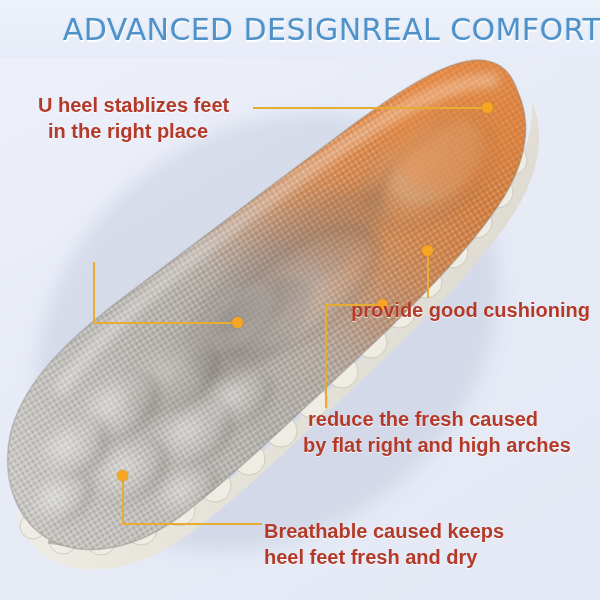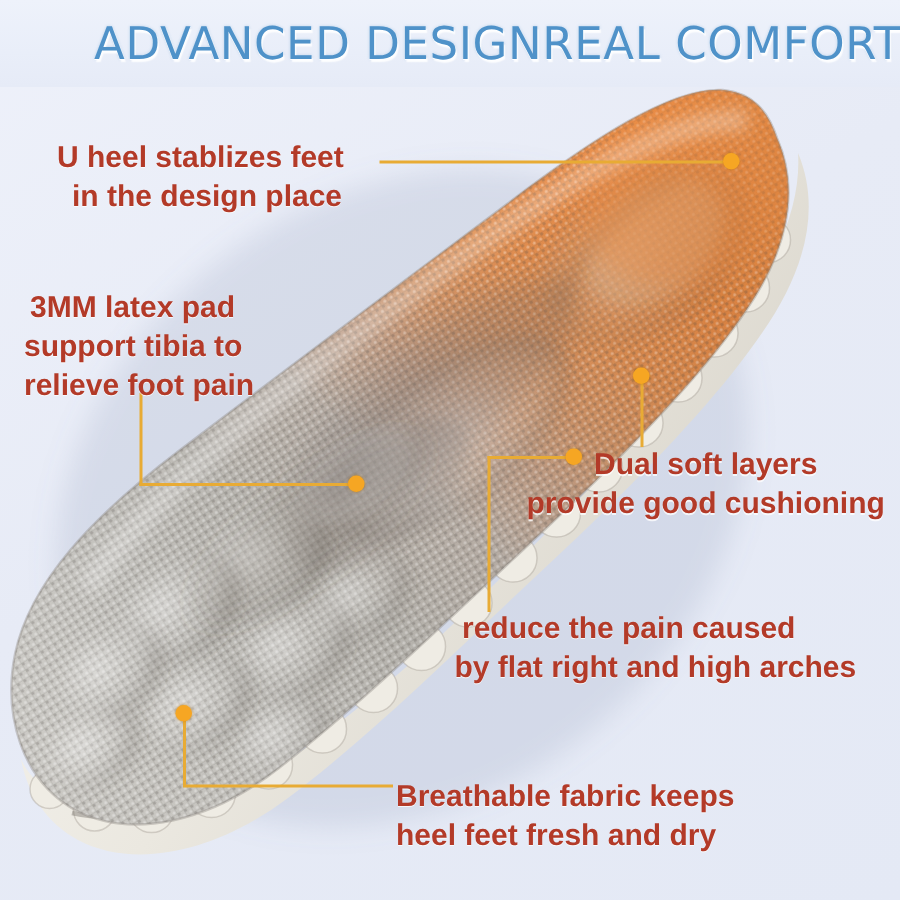--- a/index.html
+++ b/index.html
@@ -263,37 +263,31 @@
   <div class="leader h" style="left:325px;top:304px;width:58px;"></div>
   <div class="leader v" style="left:325px;top:304px;height:104px;"></div>
   <div class="dot" style="left:377px;top:299px;"></div>
 
   <div class="leader v" style="left:122px;top:476px;height:48px;"></div>
   <div class="leader h" style="left:122px;top:523px;width:140px;"></div>
   <div class="dot" style="left:117px;top:470px;"></div>
 
   <div class="callout" style="left:38px;top:92px;">
     <span class="ln">U heel stablizes feet</span>
-    <span class="ln" style="margin-left:10px;">in the design place</span>
-  </div>
-
-  <div class="callout" style="left:16px;top:192px;">
-    <span class="ln" style="margin-left:4px;">3MM latex pad</span>
-    <span class="ln">support tibia to</span>
-    <span class="ln">relieve foot pain</span>
-  </div>
+    <span class="ln" style="margin-left:10px;">in the right place</span>
+  </div>
+
 
   <div class="callout right" style="left:388px;top:297px;">
-    <span class="ln" style="margin-left:8px;">Dual soft layers</span>
     <span class="ln" style="margin-left:-37px;text-align:right;">provide good cushioning</span>
   </div>
 
   <div class="callout right" style="left:308px;top:406px;">
-    <span class="ln">reduce the pain caused</span>
+    <span class="ln">reduce the fresh caused</span>
     <span class="ln" style="margin-left:-5px;">by flat right and high arches</span>
   </div>
 
   <div class="callout right" style="left:264px;top:518px;">
-    <span class="ln">Breathable fabric keeps</span>
+    <span class="ln">Breathable caused keeps</span>
     <span class="ln">heel feet fresh and dry</span>
   </div>
 
 </div>
 
 </body></html>

